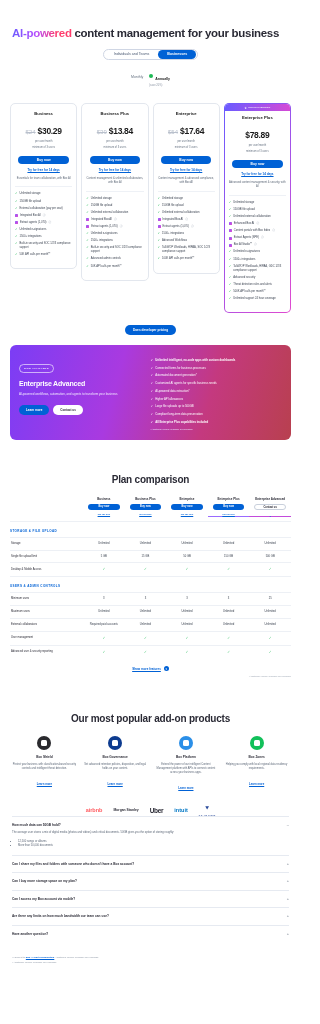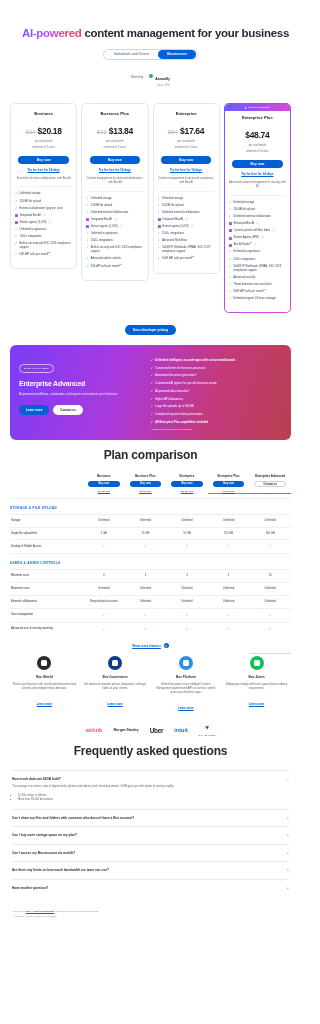--- a/index.html
+++ b/index.html
@@ -6,21 +6,21 @@
   body {
     width: 301px;
     font-family: "Liberation Sans", sans-serif;
     background: #ffffff;
     color: #1a1a1a;
     -webkit-font-smoothing: antialiased;
   }
   .page { width: 301px; overflow: hidden; }
 
   
-  .hero { padding: 26px 12px 8px; text-align: right; }
+  .hero { padding: 26px 12px 8px; text-align: left; }
   .hero h1 { font-size: 11.5px; font-weight: 700; letter-spacing: -0.3px; color: #2a2a35; line-height: 1.25; }
   .hero h1 .grad {
     background: linear-gradient(90deg,#6b5bff 0%,#b44bff 40%,#ff3b6b 75%);
     -webkit-background-clip: text; background-clip: text; color: transparent;
   }
   .seg-wrap { display:flex; justify-content:center; margin-top:9px; }
   .seg {
     display:flex; align-items:center; border:1px solid #cfd6e4; border-radius:20px;
     background:#fff; padding:1px; height:11px;
   }
@@ -91,21 +91,21 @@
   .adv-btns a { font-size:3px; font-weight:700; border-radius:8px; padding:3px 7px; }
   .b-primary { background:#0061d5; color:#fff; }
   .b-white { background:#fff; color:#2a2a35; }
   .adv-right { flex:1; padding-top:3px; }
   .adv-right li { list-style:none; display:flex; gap:2px; font-size:2.8px; line-height:1.45; margin-bottom:3.4px; }
   .adv-right .tick2 { color:#fff; font-size:3px; }
   .adv-right li.bold { font-weight:700; }
   .adv-note { font-size:2.3px; color:#f0e2ff; margin-top:4px; }
 
   
-  .section-title { text-align:center; font-size:12px; font-weight:700; color:#2a2a35; margin:8px 0 12px; letter-spacing:-.2px; }
+  .section-title { text-align:center; font-size:10px; font-weight:700; color:#2a2a35; margin:34px 0 12px; letter-spacing:-.2px; }
   .cmp { padding:0 10px; }
   table { width:100%; border-collapse:collapse; table-layout:fixed; }
   th.lead, td.lead { width:26%; text-align:left; }
   th.col, td.col { width:14.8%; text-align:center; }
   thead th { padding-bottom:4px; vertical-align:top; }
   .th-name { font-size:3px; font-weight:700; color:#2a2a35; }
   .th-btn { display:block; margin:3px auto 0; width:76%; height:6px; line-height:6px; border-radius:6px; background:#0061d5; color:#fff; font-size:2.6px; font-weight:700; }
   .th-btn.ghost { background:#fff; color:#2a2a35; border:1px solid #c9d0dc; }
   .th-try { display:block; font-size:2.4px; color:#0061d5; margin-top:2.5px; text-decoration:underline; }
   .hl-purple { height:1px; background:#c34bdc; }
@@ -173,21 +173,21 @@
       <span>
         <span class="radio"></span><span class="lbl on">Annually</span>
         <span class="sub">(save 20%)</span>
       </span>
     </div>
   </div>
 
   <div class="cards" id="cards">
       <div class="card">
         <div class="plan-name">Business</div>
-        <div class="price-row"><span class="price-old">$24</span><span class="price-new">$20.18</span></div>
+        <div class="price-row"><span class="price-old">$24</span><span class="price-new">$30.29</span></div>
         <div class="price-sub">per user/month</div>
         <div class="price-sub">minimum of 3 users</div>
         <a class="btn-buy">Buy now</a>
         <a class="btn-try">Try for free for 14 days</a>
         <div class="card-desc">Essentials for team collaboration, with Box AI</div>
         <ul class="feat">
           <li>
             <span class="tick">✓</span>
             <span>Unlimited storage</span>
           </li>
@@ -328,21 +328,21 @@
             <span>100K API calls per month**</span>
           </li>
         </ul>
       </div>
       <div class="card featured">
         <div class="ribbon">
           <span class="star">★</span>
           <span>RECOMMENDED</span>
         </div>
         <div class="plan-name">Enterprise Plus</div>
-        <div class="price-row"><span class="price-new">$48.74</span></div>
+        <div class="price-row"><span class="price-new">$78.89</span></div>
         <div class="price-sub">per user/month</div>
         <div class="price-sub">minimum of 3 users</div>
         <a class="btn-buy">Buy now</a>
         <a class="btn-try">Try for free for 14 days</a>
         <div class="card-desc">Advanced content management &amp; security, with AI</div>
         <ul class="feat">
           <li>
             <span class="tick">✓</span>
             <span>Unlimited storage</span>
           </li>
@@ -576,20 +576,21 @@
           </tr>
         </tbody>
     </table>
     <div class="more-row">
       <a>Show more features</a>
       <span class="chev">▾</span>
     </div>
     <div class="tbl-note">*Additional volume available for purchase</div>
   </div>
 
+  <div class="section-title">Our most popular add-on products</div>
   <div class="addons" id="addons">
       <div class="addon"><div class="a-icon" style="background:#2a2a2e">
           <span></span>
         </div><div class="a-name">Box Shield</div><div class="a-desc">Protect your business with classification-based security controls and intelligent threat detection.</div><a class="a-learn">Learn more</a></div>
       <div class="addon"><div class="a-icon" style="background:#0d3b8f">
           <span></span>
         </div><div class="a-name">Box Governance</div><div class="a-desc">Set advanced retention policies, disposition, and legal holds on your content.</div><a class="a-learn">Learn more</a></div>
       <div class="addon"><div class="a-icon" style="background:#2b8fe8">
           <span></span>
         </div><div class="a-name">Box Platform</div><div class="a-desc">Extend the power of our intelligent Content Management platform with APIs to connect content across your business apps.</div><a class="a-learn">Learn more</a></div>
@@ -599,21 +600,20 @@
     </div>
 
   <div class="logos">
     <span class="logo airbnb">airbnb</span>
     <span class="logo ms">Morgan Stanley</span>
     <span class="logo uber">Uber</span>
     <span class="logo intuit">intuit</span>
     <span class="logo usaf">⯆<small>U.S. AIR FORCE</small></span>
   </div>
 
-  <div class="section-title">Frequently asked questions</div>
   <div class="faq" id="faq">
       <div class="faq-item first">
         <div class="faq-q">
           <span class="t">How much data can 50GB hold?</span>
           <span class="s">–</span>
         </div>
         <div class="faq-a"><span>The average user stores a mix of digital media (photos and videos) and critical documents. 50GB gives you the option of storing roughly:</span><ul>
             <li>12,500 songs or albums</li>
             <li>More than 50,000 documents</li>
           </ul></div>

